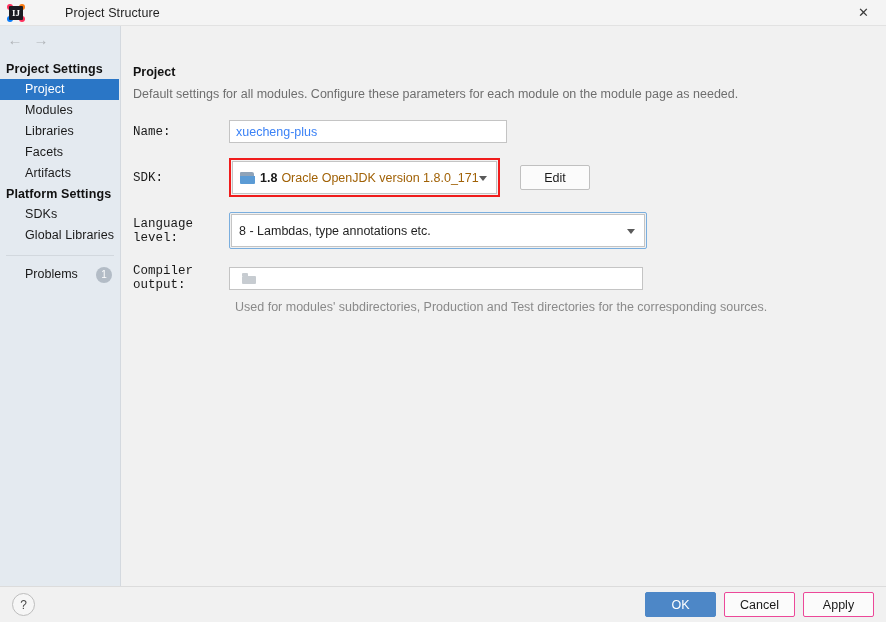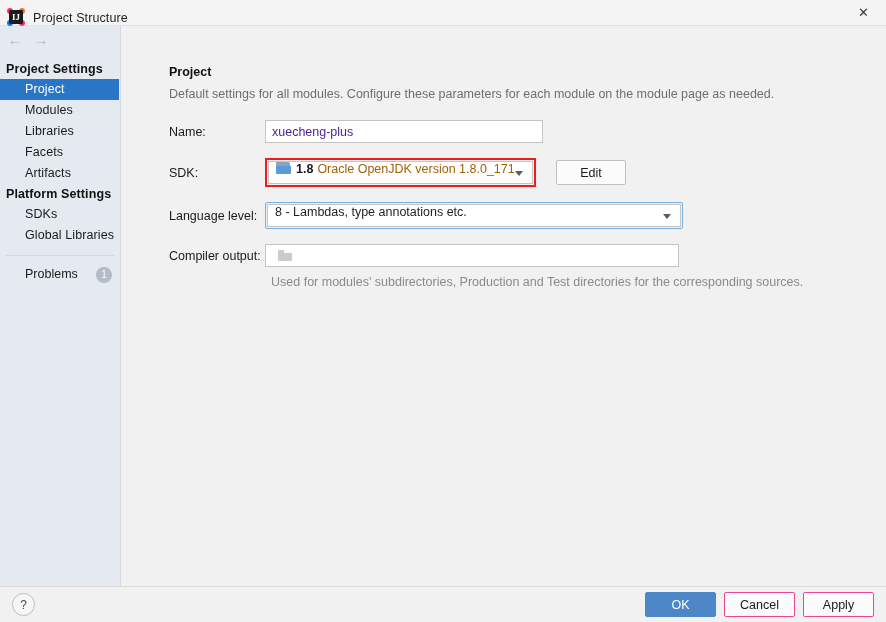--- a/index.html
+++ b/index.html
@@ -24,23 +24,24 @@
     display: flex;
     flex-direction: column;
   }
 
   
   .titlebar {
     height: 25px;
     min-height: 25px;
     background: #f4f4f4;
     display: flex;
-    align-items: flex-end;
+    align-items: center;
     position: relative;
     border-bottom: 1px solid #e2e2e2;
+    gap: 32px;
   }
   .app-icon {
     width: 16px;
     height: 16px;
     margin-left: 8px;
     position: relative;
     flex: none;
   }
   .app-icon .sq {
     position: absolute;
@@ -113,21 +114,20 @@
     font-size: 15px;
     line-height: 1;
   }
   .nav-arrow.back { margin-left: 2px; }
 
   
   .body {
     flex: 1;
     display: flex;
     min-height: 0;
-    gap: 36px;
   }
 
   
   .sidebar {
     width: 121px;
     min-width: 121px;
     background: #e4eaf0;
     border-right: 1px solid #d4d9df;
     box-sizing: border-box;
     padding-top: 6px;
@@ -202,50 +202,51 @@
   .form-row {
     display: flex;
     align-items: center;
     margin-bottom: 15px;
   }
   .form-label {
     width: 96px;
     min-width: 96px;
     font-size: 12.5px;
     color: #1a1a1a;
+    font-family: Liberation Mono, monospace;
   }
   .form-label.wide { width: 96px; }
 
   .textfield {
     height: 23px;
     background: #ffffff;
     border: 1px solid #c4c4c4;
     box-sizing: border-box;
     display: flex;
     align-items: center;
     padding: 0 6px;
     font-size: 12.5px;
-    color: #4c1d95;
+    color: #3b82f6;
   }
   #name-field { width: 278px; }
 
   
   .sdk-wrap {
     border: 2px solid #f01c1c;
     padding: 1px;
     display: inline-block;
     box-sizing: border-box;
   }
   .combo {
-    height: 23px;
+    height: 33px;
     background: #ffffff;
     border: 1px solid #c4c4c4;
     box-sizing: border-box;
     display: flex;
-    align-items: flex-start;
+    align-items: center;
     padding: 0 0 0 7px;
     font-size: 12.5px;
     position: relative;
   }
   #sdk-combo { width: 265px; }
   .sdk-icon {
     width: 15px; height: 12px;
     position: relative;
     margin-right: 5px;
     flex: none;

